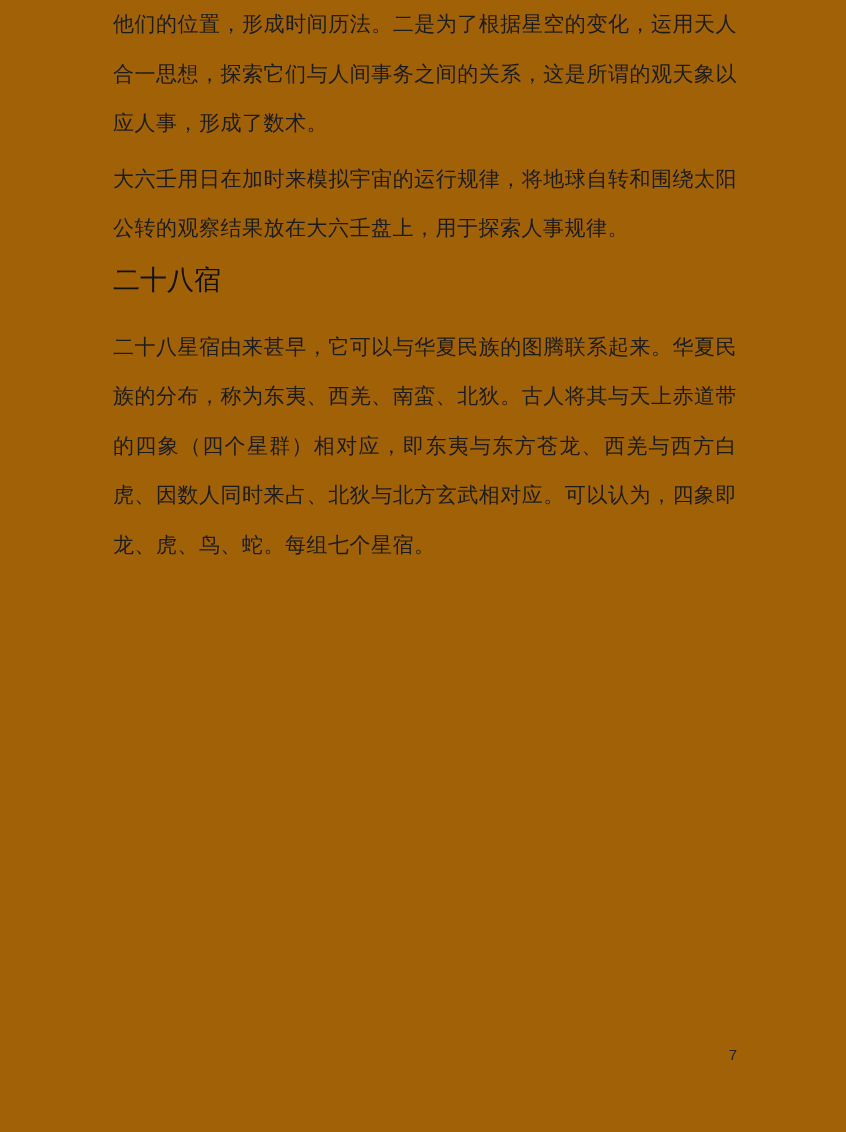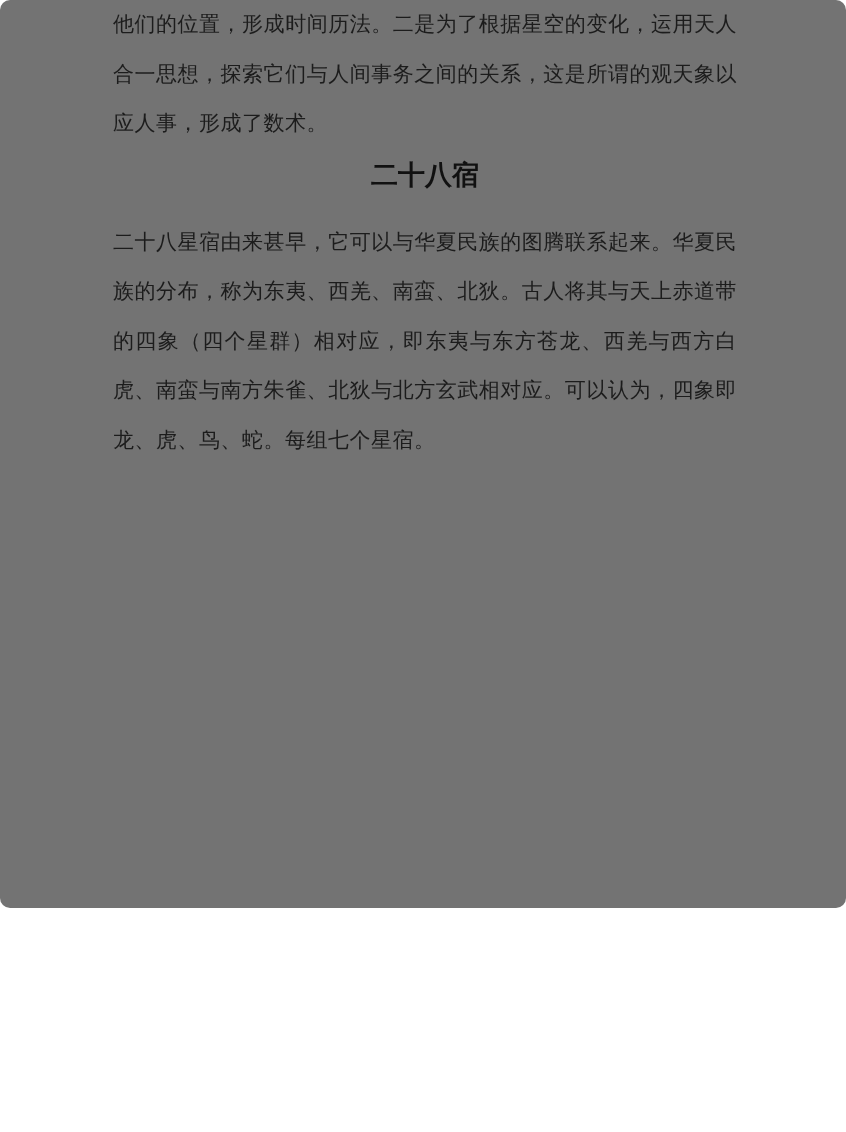--- a/index.html
+++ b/index.html
@@ -3,65 +3,65 @@
 <meta charset="utf-8">
 <style>
   html, body {
     margin: 0;
     padding: 0;
     background: #ffffff;
   }
   .page {
     position: relative;
     width: 846px;
-    height: 908px;
+    height: 1132px;
     margin: 0 auto;
-    background: #737373;
+    background: #a16207;
     box-sizing: border-box;
     padding: 0 109px 0 113px;
     overflow: hidden;
     font-family: "Liberation Serif", "DejaVu Serif", serif;
     color: #1c1c1c;
-    border-radius: 10px;
   }
   .body-paragraph {
     font-size: 21px;
     line-height: 49.5px;
     text-align: justify;
     text-justify: inter-ideograph;
     margin: 0 0 6px 0;
     letter-spacing: 0.5px;
   }
   .section-heading {
     font-size: 27px;
-    font-weight: bold;
+    font-weight: normal;
     line-height: 40px;
     margin: 0 0 23px 0;
-    text-align: center;
+    text-align: left;
     color: #111111;
   }
   .page-number {
     position: absolute;
     right: 109px;
     top: 1046px;
     font-size: 15px;
     color: #222222;
     font-family: "Liberation Sans", "DejaVu Sans", sans-serif;
   }
 </style>
 </head>
 <body>
 
 <div class="page">
 
   <p class="body-paragraph">他们的位置，形成时间历法。二是为了根据星空的变化，运用天人合一思想，探索它们与人间事务之间的关系，这是所谓的观天象以应人事，形成了数术。</p>
 
+  <p class="body-paragraph">大六壬用日在加时来模拟宇宙的运行规律，将地球自转和围绕太阳公转的观察结果放在大六壬盘上，用于探索人事规律。</p>
 
 
 
 
   <h1 class="section-heading">二十八宿</h1>
 
-  <p class="body-paragraph">二十八星宿由来甚早，它可以与华夏民族的图腾联系起来。华夏民族的分布，称为东夷、西羌、南蛮、北狄。古人将其与天上赤道带的四象（四个星群）相对应，即东夷与东方苍龙、西羌与西方白虎、南蛮与南方朱雀、北狄与北方玄武相对应。可以认为，四象即龙、虎、鸟、蛇。每组七个星宿。</p>
+  <p class="body-paragraph">二十八星宿由来甚早，它可以与华夏民族的图腾联系起来。华夏民族的分布，称为东夷、西羌、南蛮、北狄。古人将其与天上赤道带的四象（四个星群）相对应，即东夷与东方苍龙、西羌与西方白虎、因数人同时来占、北狄与北方玄武相对应。可以认为，四象即龙、虎、鸟、蛇。每组七个星宿。</p>
 
   <div class="page-number">7</div>
 
 </div>
 
 </body></html>

